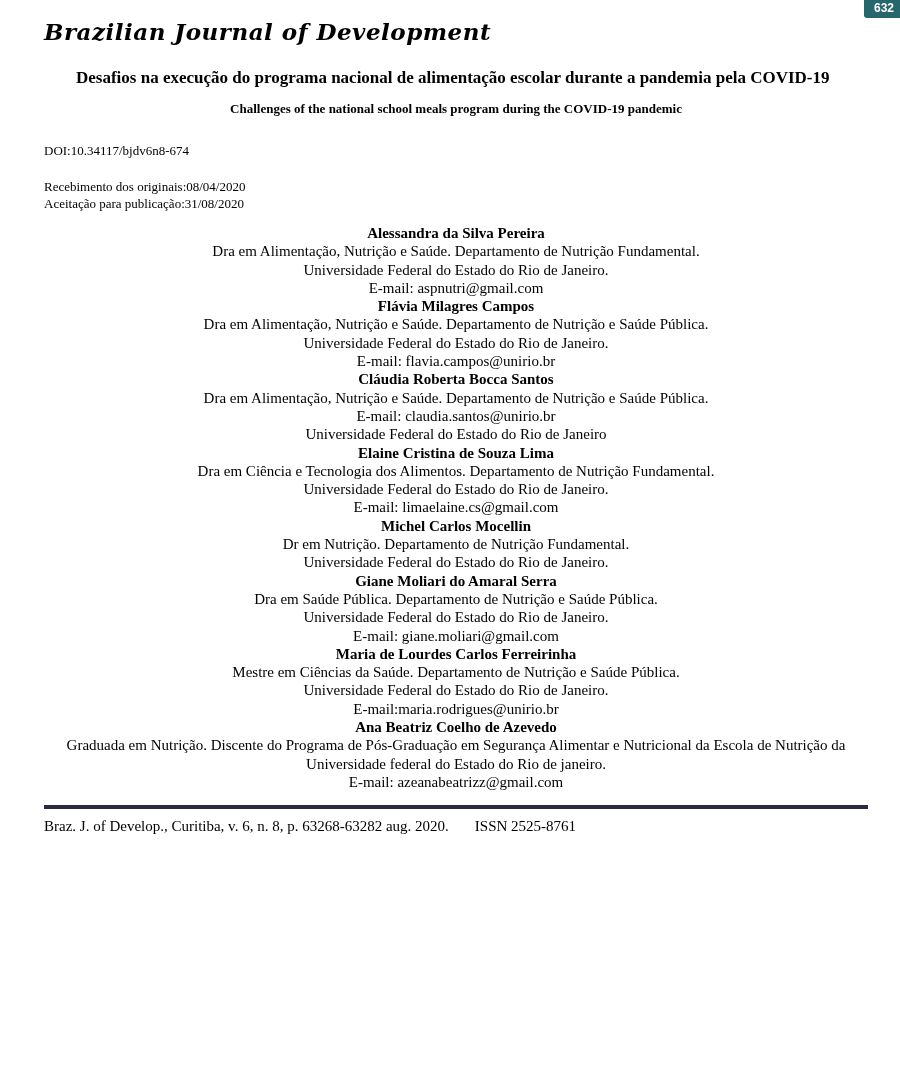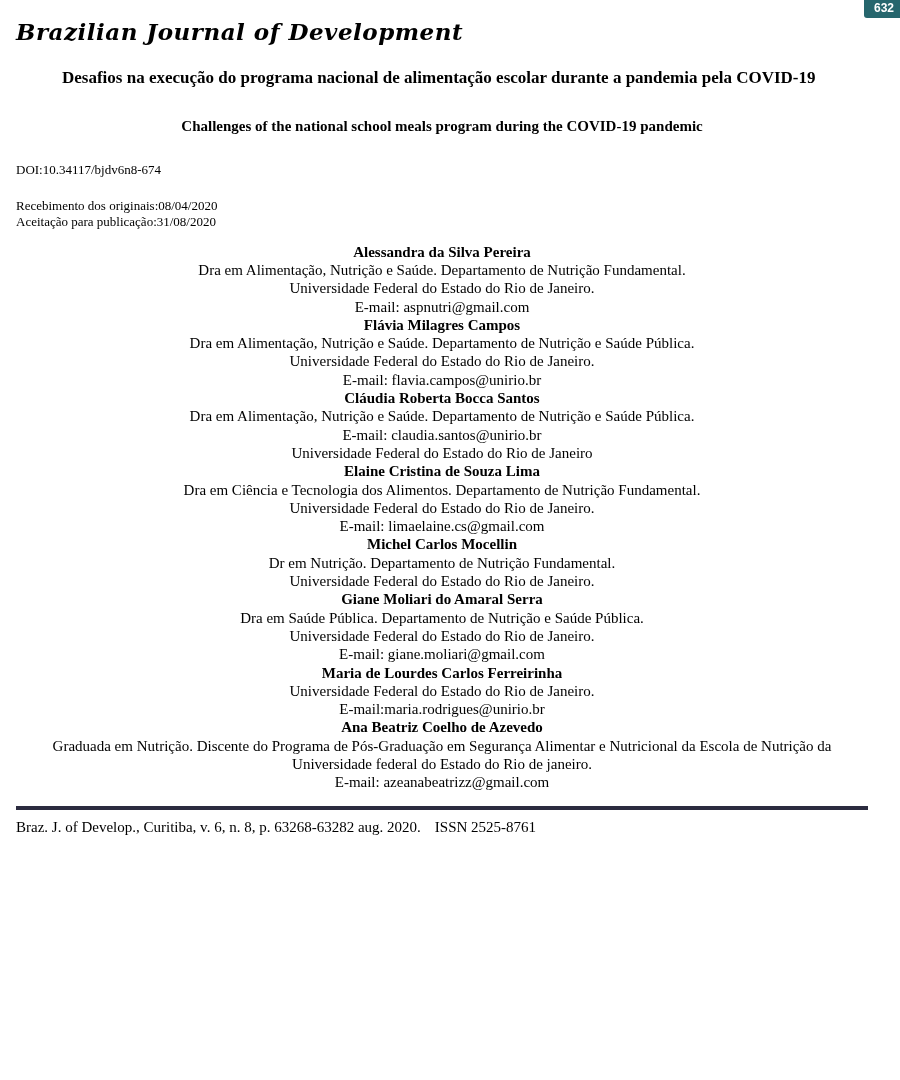--- a/index.html
+++ b/index.html
@@ -18,44 +18,44 @@
     right: -4px;
     background: #26666d;
     color: #ffffff;
     font-family: "Liberation Sans", sans-serif;
     font-size: 12px;
     font-weight: bold;
     padding: 1px 10px 3px 10px;
     border-radius: 0 0 0 3px;
   }
   .page {
-    padding: 14px 32px 0 16px;
+    padding: 14px 32px 0 44px;
   }
   .journal-title {
     font-family: "DejaVu Serif", serif;
     font-style: italic;
     font-weight: bold;
     font-size: 23px;
     letter-spacing: 0.5px;
     margin-top: 4px;
   }
   .title-pt {
     font-weight: bold;
     font-size: 17px;
     line-height: 1.35;
     max-width: 760px;
     margin: 22px auto 0 auto;
   }
   .title-en {
     text-align: center;
     font-weight: bold;
-    font-size: 15px;
+    font-size: 13px;
     line-height: 1.35;
     max-width: 640px;
-    margin: 26px auto 0 auto;
+    margin: 10px auto 0 auto;
   }
   .doi {
     font-size: 13px;
     margin-top: 26px;
   }
   .dates {
     font-size: 13px;
     margin-top: 20px;
     line-height: 1.25;
   }
@@ -76,21 +76,21 @@
   }
   .footer-rule {
     margin-top: 14px;
     height: 0;
     border-top: 4px solid #2b2b3f;
   }
   .footer {
     font-size: 15px;
     margin-top: 9px;
     display: flex;
-    gap: 14px;
+    gap: 26px;
   }
 </style>
 </head>
 <body>
 
 <div class="badge">632</div>
 
 <div class="page">
 
   <div class="journal-title">Brazilian Journal of Development</div>
@@ -156,20 +156,21 @@
     <div>
           <div class="author-line">Dra em Saúde Pública. Departamento de Nutrição e Saúde Pública.</div>
           <div class="author-line">Universidade Federal do Estado do Rio de Janeiro.</div>
           <div class="author-line">E-mail: giane.moliari@gmail.com</div>
         </div>
   </div>
 
   <div class="author-block">
     <div class="author-name">Maria de Lourdes Carlos Ferreirinha</div>
     <div>
+          <div class="author-line">Mestre em Ciências da Saúde. Departamento de Nutrição e Saúde Pública.</div>
           <div class="author-line">Universidade Federal do Estado do Rio de Janeiro.</div>
           <div class="author-line">E-mail:maria.rodrigues@unirio.br</div>
         </div>
   </div>
 
   <div class="author-block">
     <div class="author-name">Ana Beatriz Coelho de Azevedo</div>
     <div>
           <div class="author-line">Graduada em Nutrição. Discente do Programa de Pós-Graduação em Segurança Alimentar e Nutricional da Escola de Nutrição da Universidade federal do Estado do Rio de janeiro.</div>
           <div class="author-line">E-mail: azeanabeatrizz@gmail.com</div>

